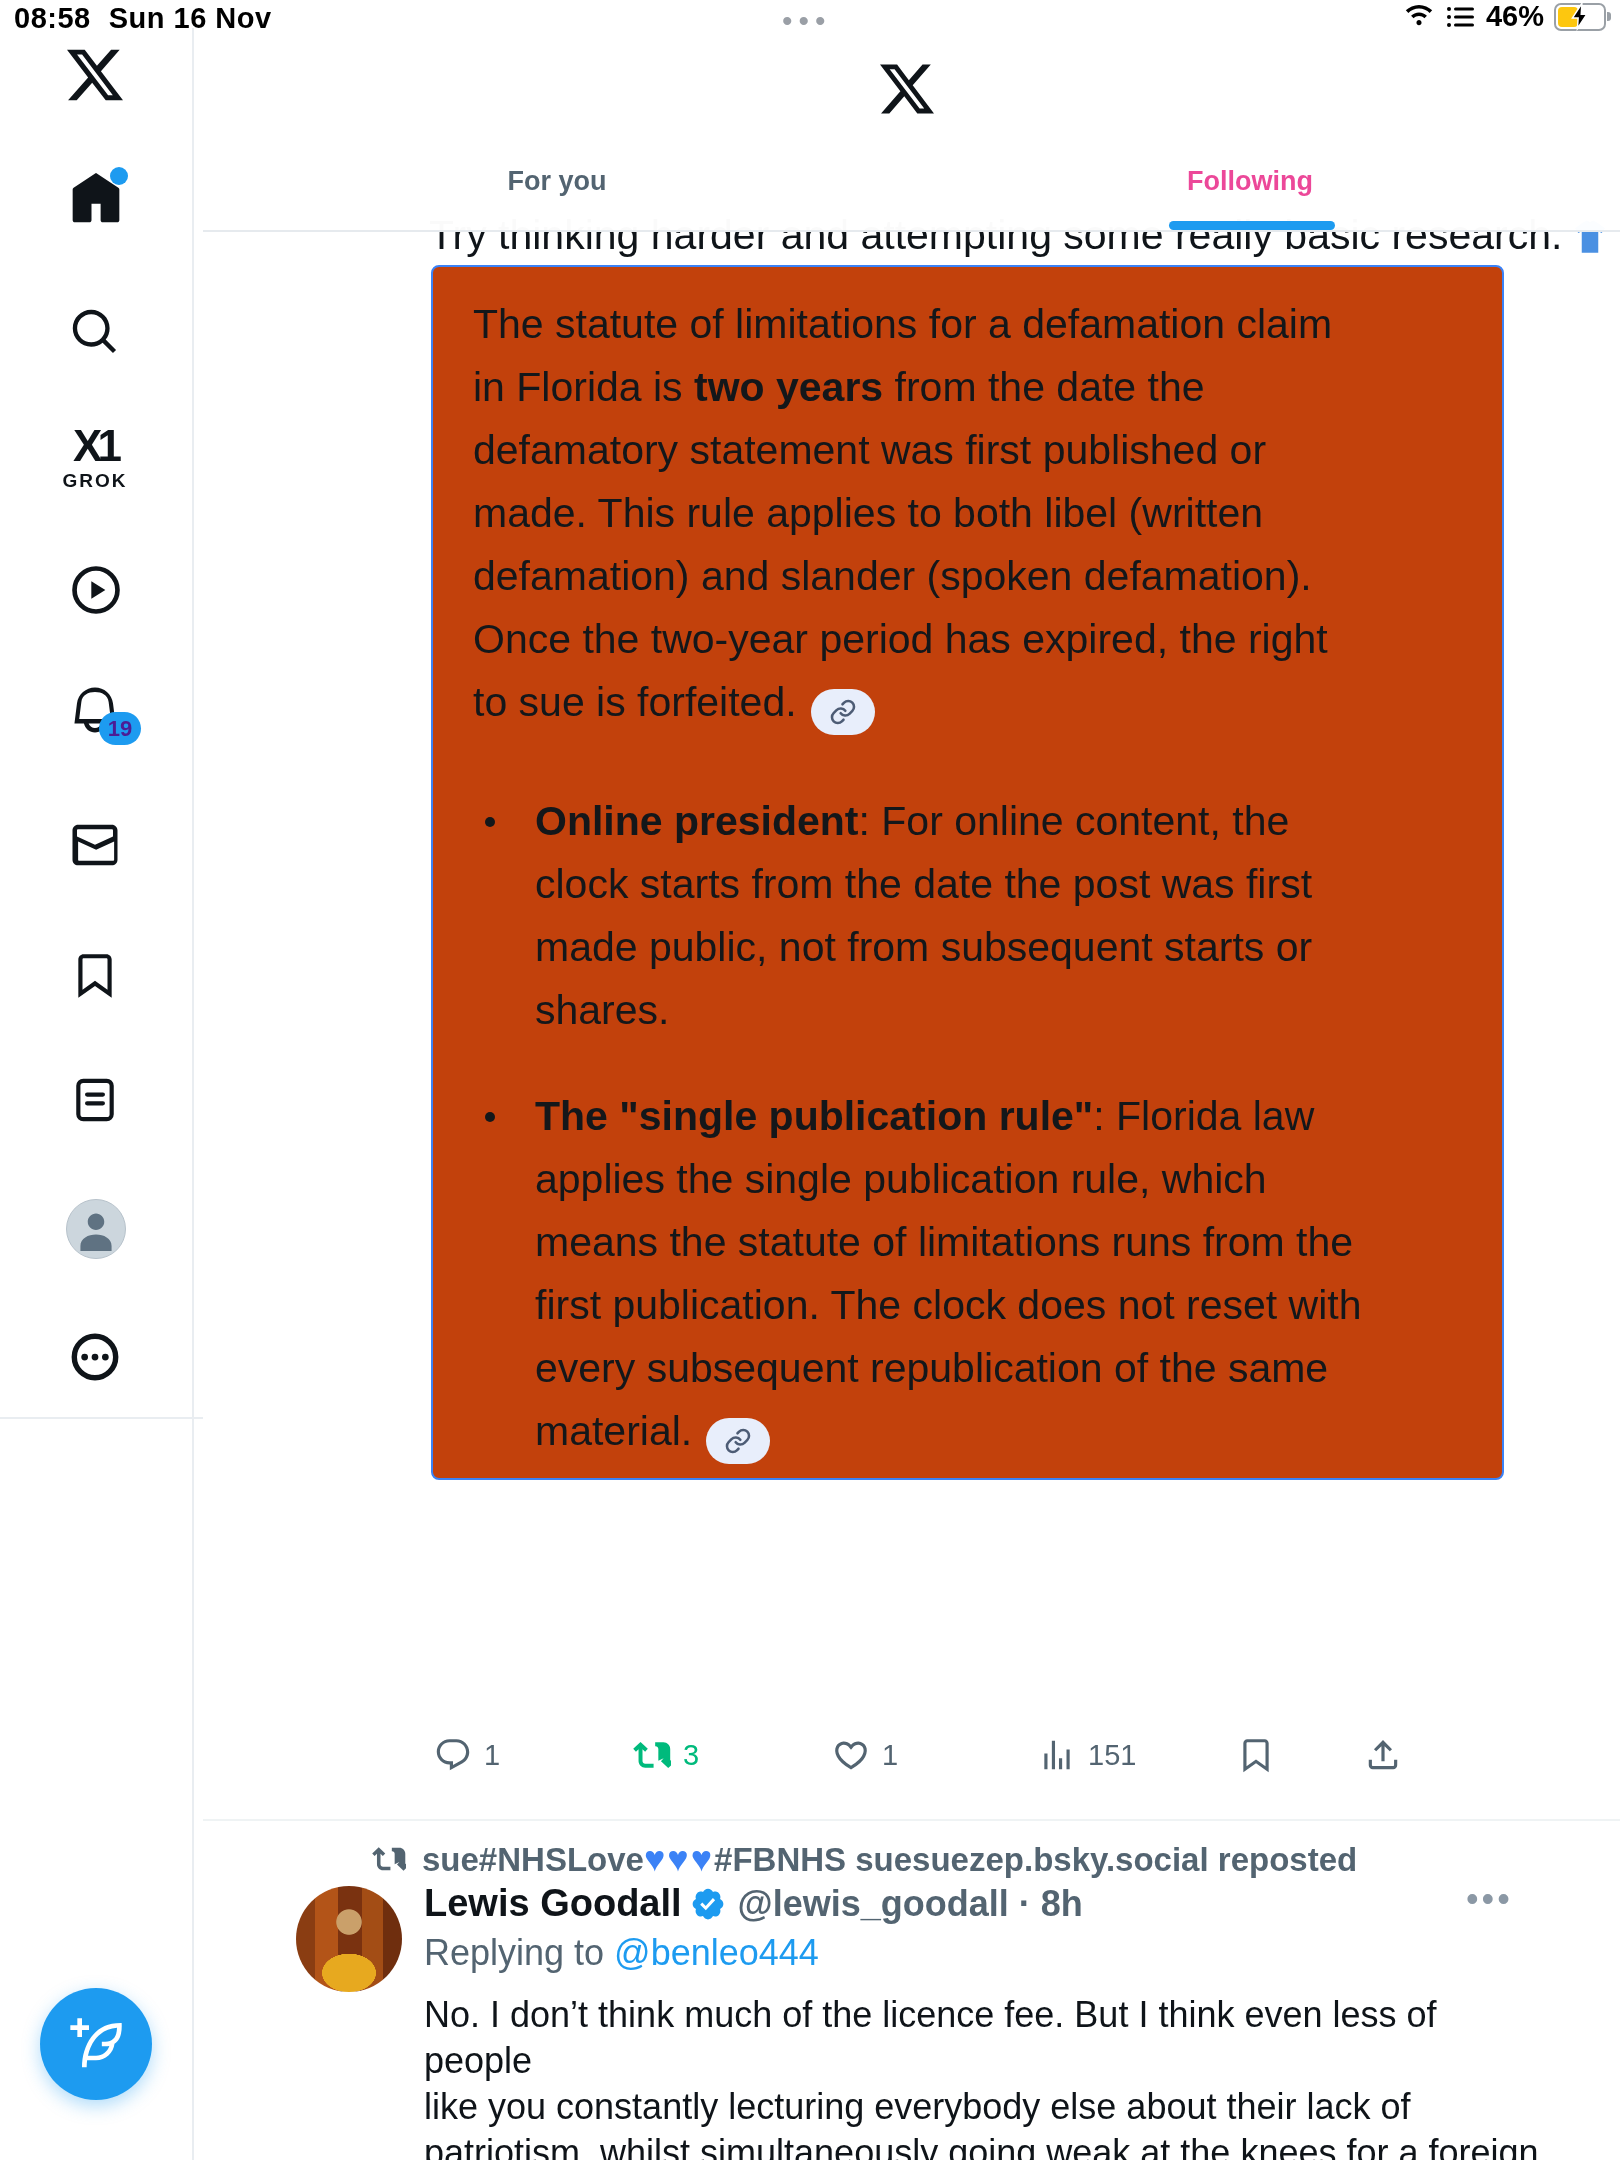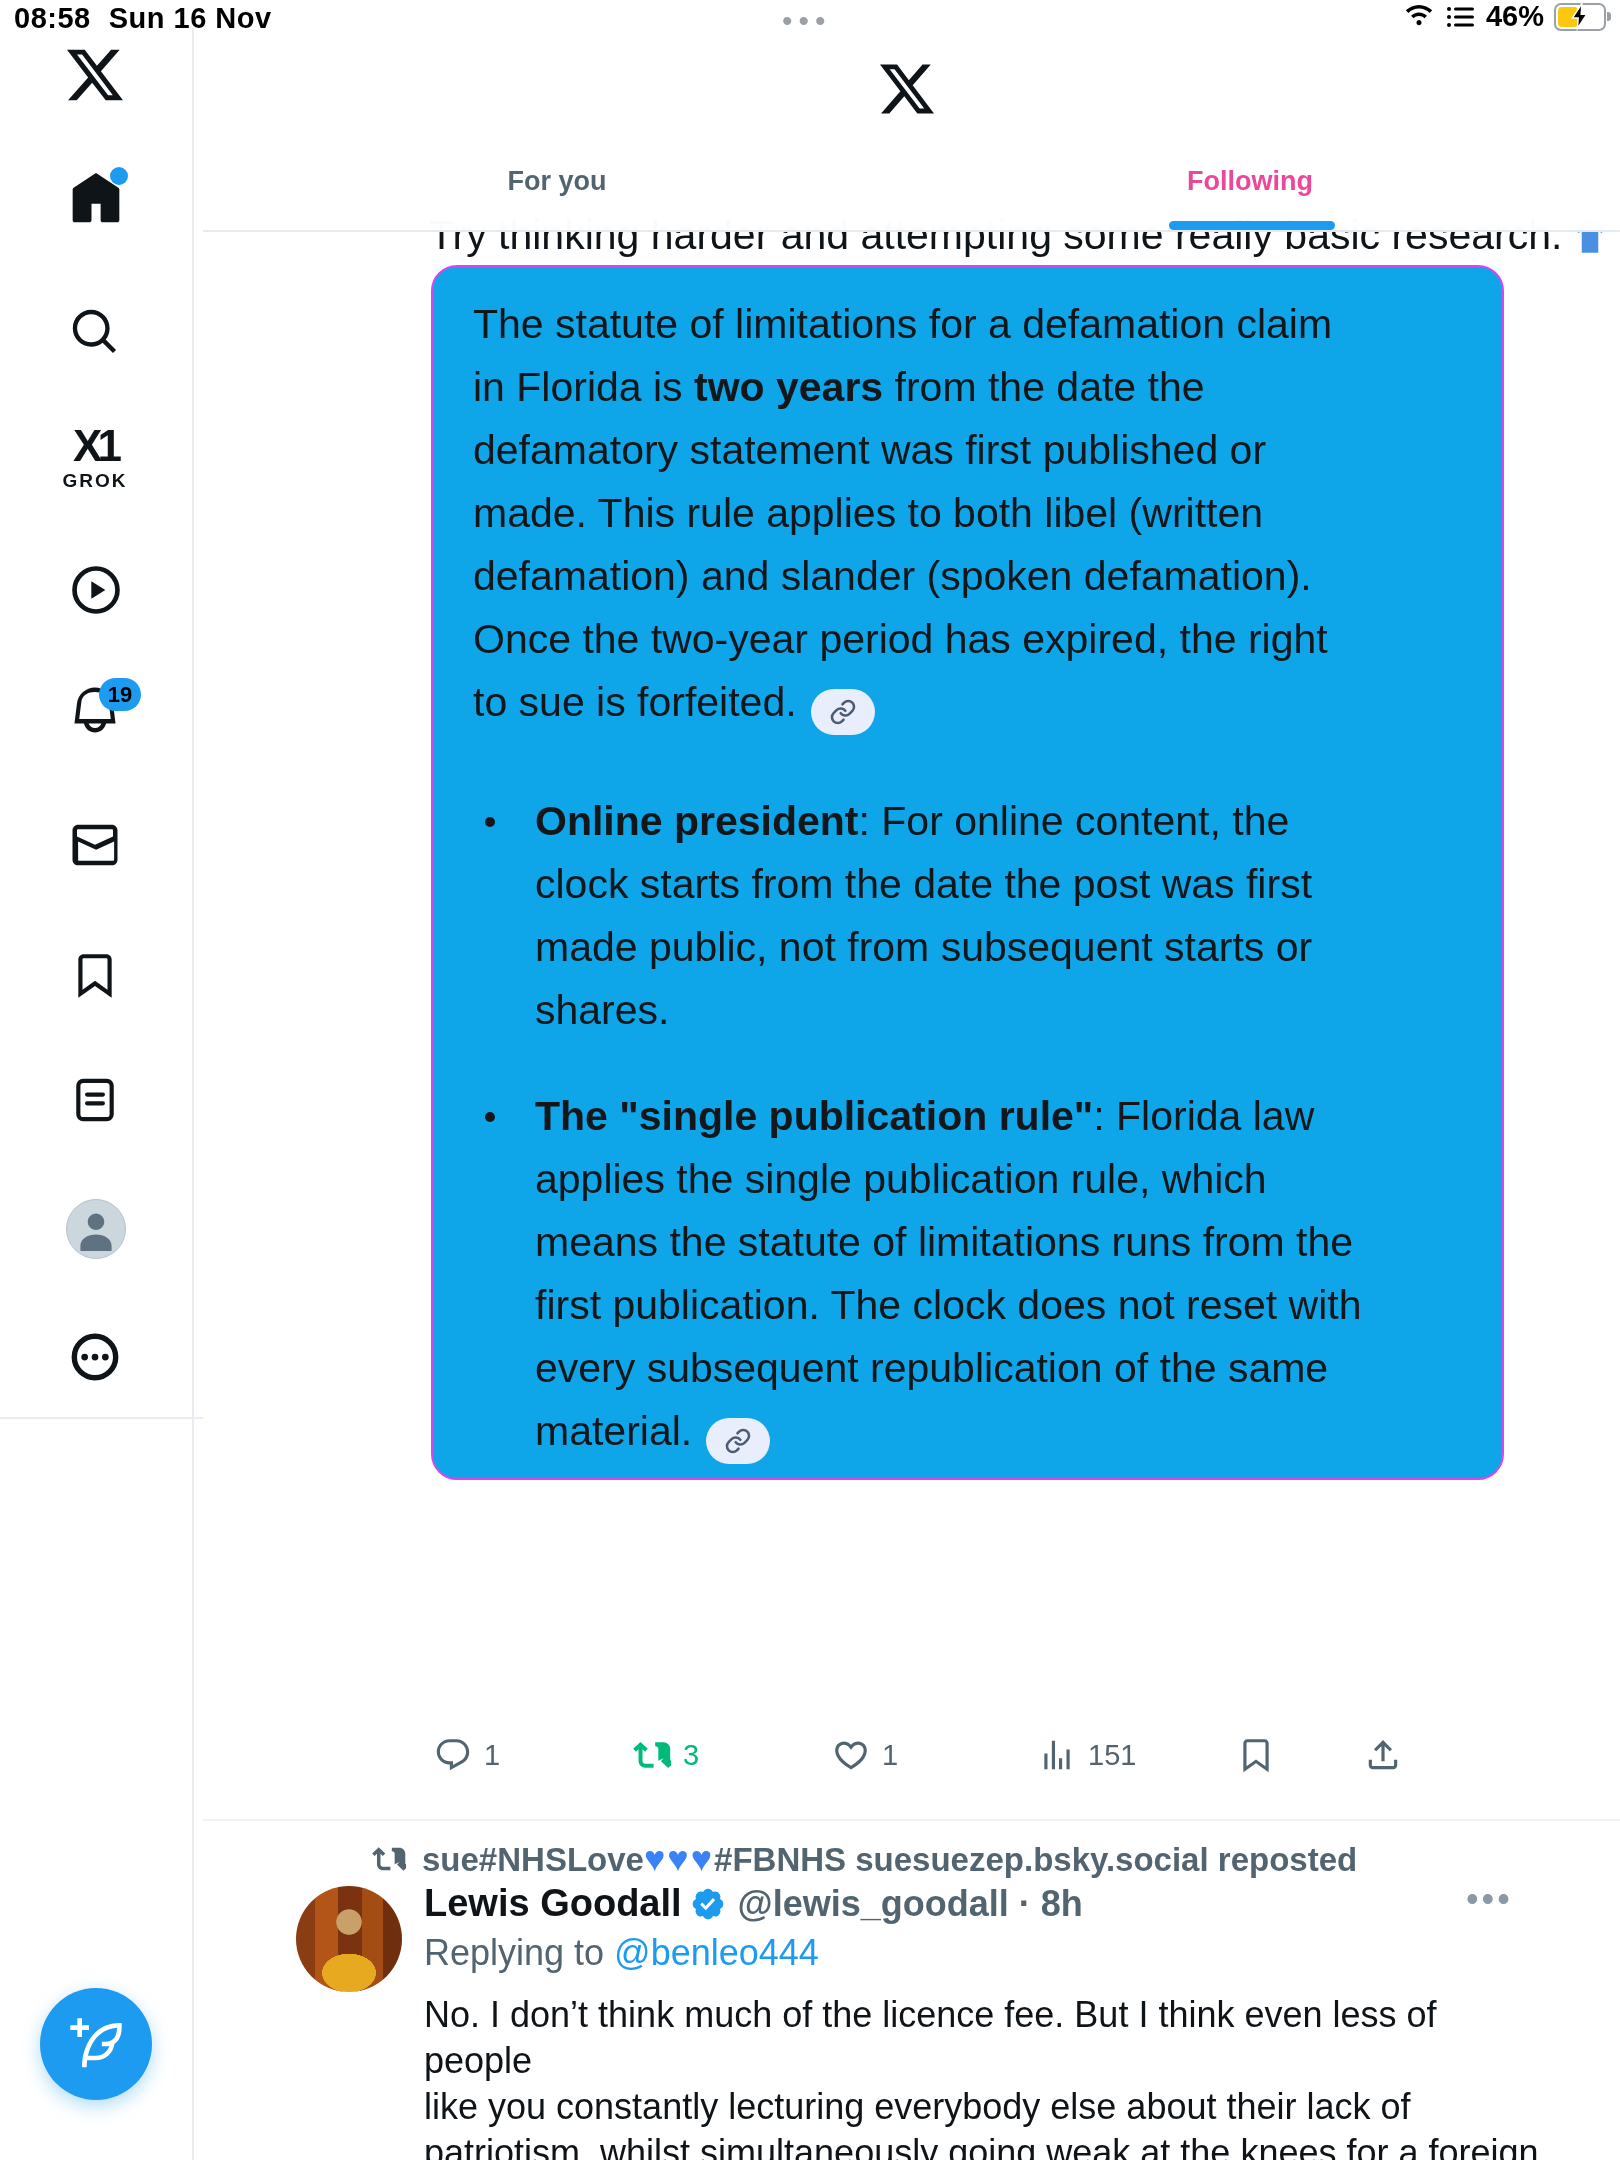--- a/index.html
+++ b/index.html
@@ -18,21 +18,21 @@
   .status-right{position:absolute;right:14px;top:0px;display:flex;align-items:center;gap:10px;}
   .pct{font-size:29px;font-weight:600;color:#000;}
   .battery{position:relative;width:48px;height:24px;border:2.5px solid #9aa0a6;border-radius:7px;}
   .battery .fill{position:absolute;left:2px;top:2px;bottom:2px;width:42%;background:#fdc70f;border-radius:4px;}
   .battery .nub{position:absolute;right:-7px;top:7px;width:4px;height:9px;background:#9aa0a6;border-radius:0 3px 3px 0;}
   .battery svg{position:absolute;left:9px;top:-4px;}
   
   .v-divider{position:absolute;left:192px;top:28px;width:2px;height:2132px;background:#e9edf1;}
   .sb-h-divider{position:absolute;left:0;top:1417px;width:203px;height:2px;background:#e9edf1;}
   .sb{position:absolute;display:flex;align-items:center;justify-content:center;}
-  .badge19{position:absolute;left:99px;top:678px;min-width:42px;height:33px;border-radius:17px;background:#1d9bf0;color:#000000;
+  .badge19{position:absolute;left:99px;top:712px;min-width:42px;height:33px;border-radius:17px;background:#1d9bf0;color:#4c1d95;
     font-size:22px;font-weight:700;display:flex;align-items:center;justify-content:center;z-index:3;}
   .grok-wrap{position:absolute;left:35px;top:424px;width:120px;text-align:center;}
   .grok-mark{font-size:44px;font-weight:900;letter-spacing:-5px;line-height:44px;}
   .grok-text{font-size:19px;font-weight:800;letter-spacing:2px;margin-top:2px;}
   .avatar-ph{position:absolute;left:66px;top:1199px;width:58px;height:58px;border-radius:50%;
     background:#ccd6dd;border:1px solid #b7c2cb;overflow:hidden;}
   .avatar-ph svg{margin:7px 0 0 7px;}
   .compose{position:absolute;left:40px;top:1988px;width:112px;height:112px;border-radius:50%;
     background:#1d9bf0;display:flex;align-items:center;justify-content:center;
     box-shadow:0 6px 18px rgba(29,155,240,.35);z-index:20;}
@@ -42,21 +42,21 @@
   
   .header{position:absolute;left:203px;top:0;width:1417px;height:230px;background:rgba(255,255,255,.98);
     border-bottom:2px solid #e6eaee;z-index:10;}
   .xlogo-center{position:absolute;left:880px;top:62px;z-index:11;}
   .tab{position:absolute;top:166px;transform:translateX(-50%);font-size:27px;z-index:11;}
   .tab.foryou{left:557px;color:#536471;font-weight:600;}
   .tab.following{left:1250px;color:#ec4899;font-weight:700;}
   .tab-underline{position:absolute;left:1169px;top:221px;width:166px;height:9px;border-radius:5px;background:#1d9bf0;z-index:11;}
   
   .card{position:absolute;left:431px;top:265px;width:1073px;box-sizing:border-box;
-    border:2px solid #d946ef;border-radius:26px;background:#0ea5e9;padding:26px 40px 14px 40px;z-index:2;}
+    border:2px solid #3b82f6;border-radius:8px;background:#c2410c;padding:26px 40px 14px 40px;z-index:2;}
   .card-para{font-size:41px;line-height:63px;white-space:pre-line;color:#14171a;}
   .card-para b, .btext b{font-weight:700;}
   .bullets{margin-top:55px;}
   .bullet{display:flex;margin-bottom:43px;}
   .bullet:last-child{margin-bottom:0;}
   .dot{flex:0 0 10px;width:10px;height:10px;border-radius:50%;background:#14171a;margin:27px 40px 0 12px;}
   .btext{font-size:41px;line-height:63px;white-space:pre-line;color:#14171a;}
   .linkpill{display:inline-flex;align-items:center;justify-content:center;width:64px;height:46px;border-radius:23px;
     background:#e8eefb;margin-left:14px;vertical-align:-10px;}
   

